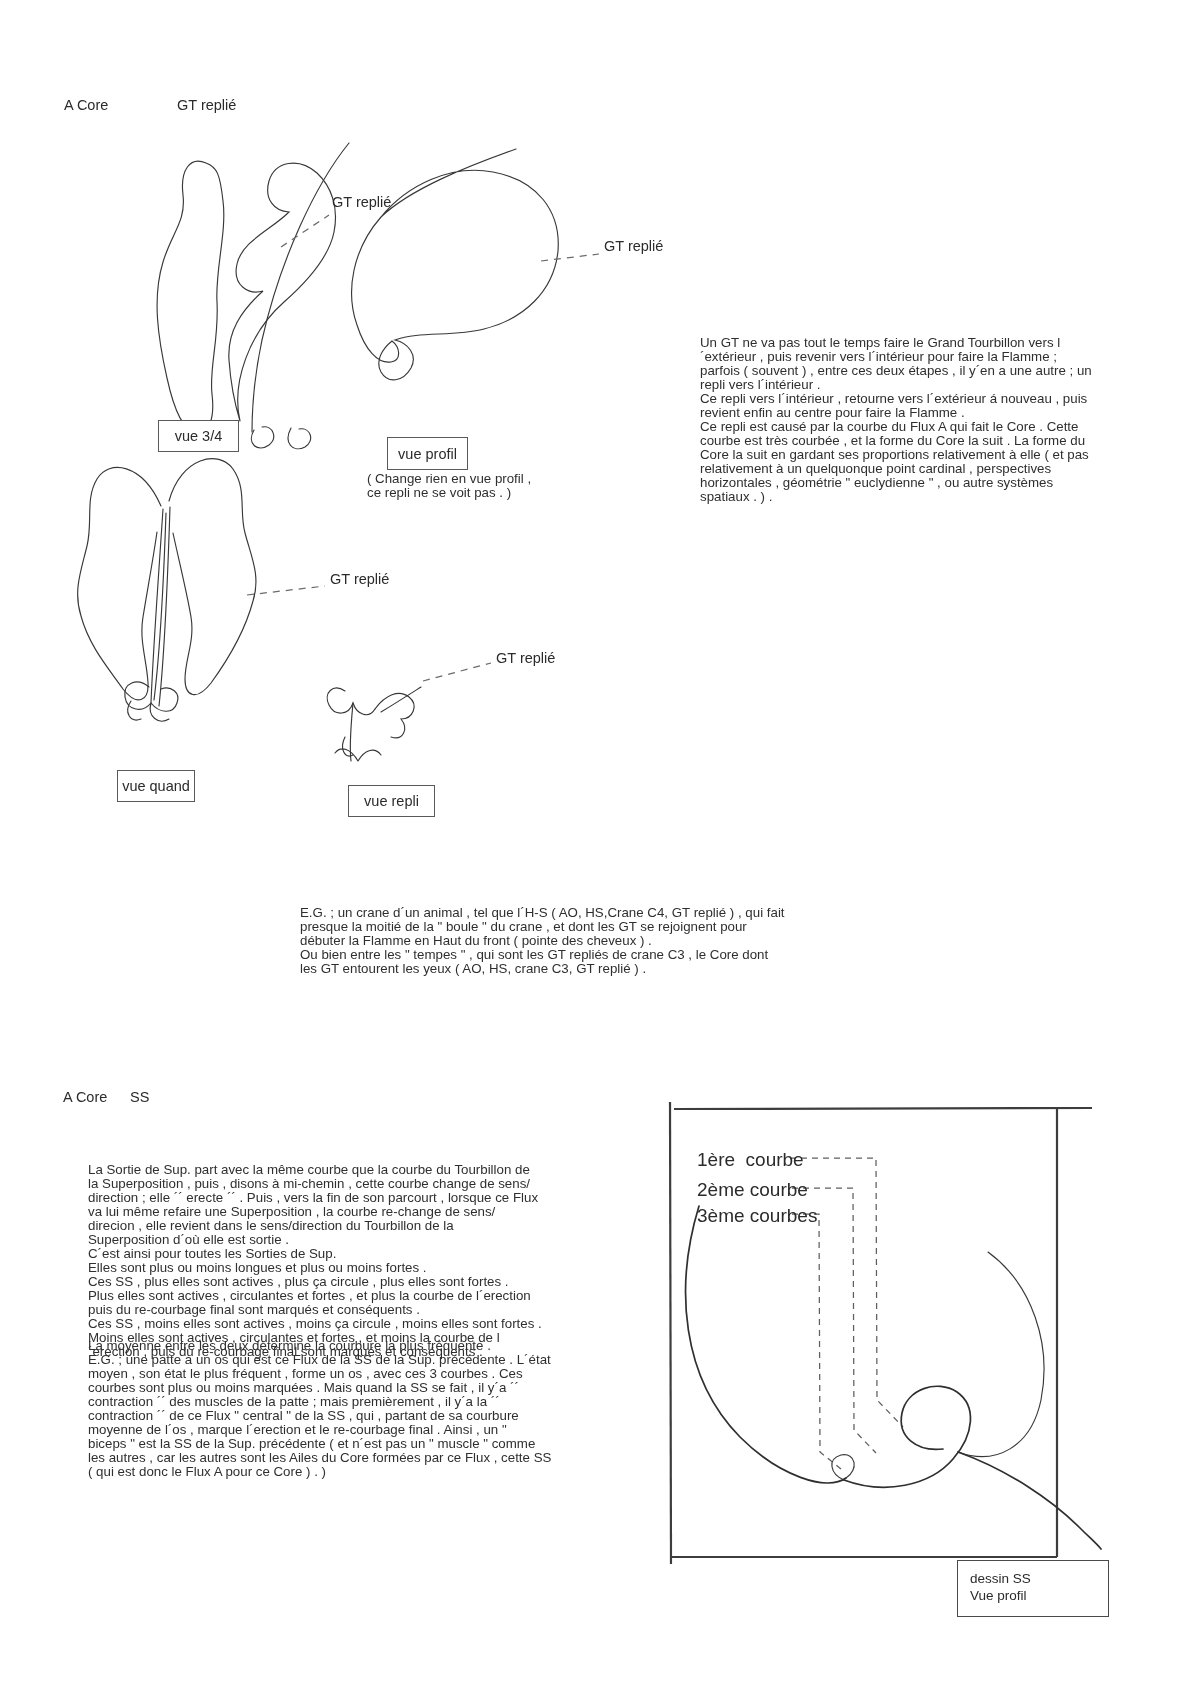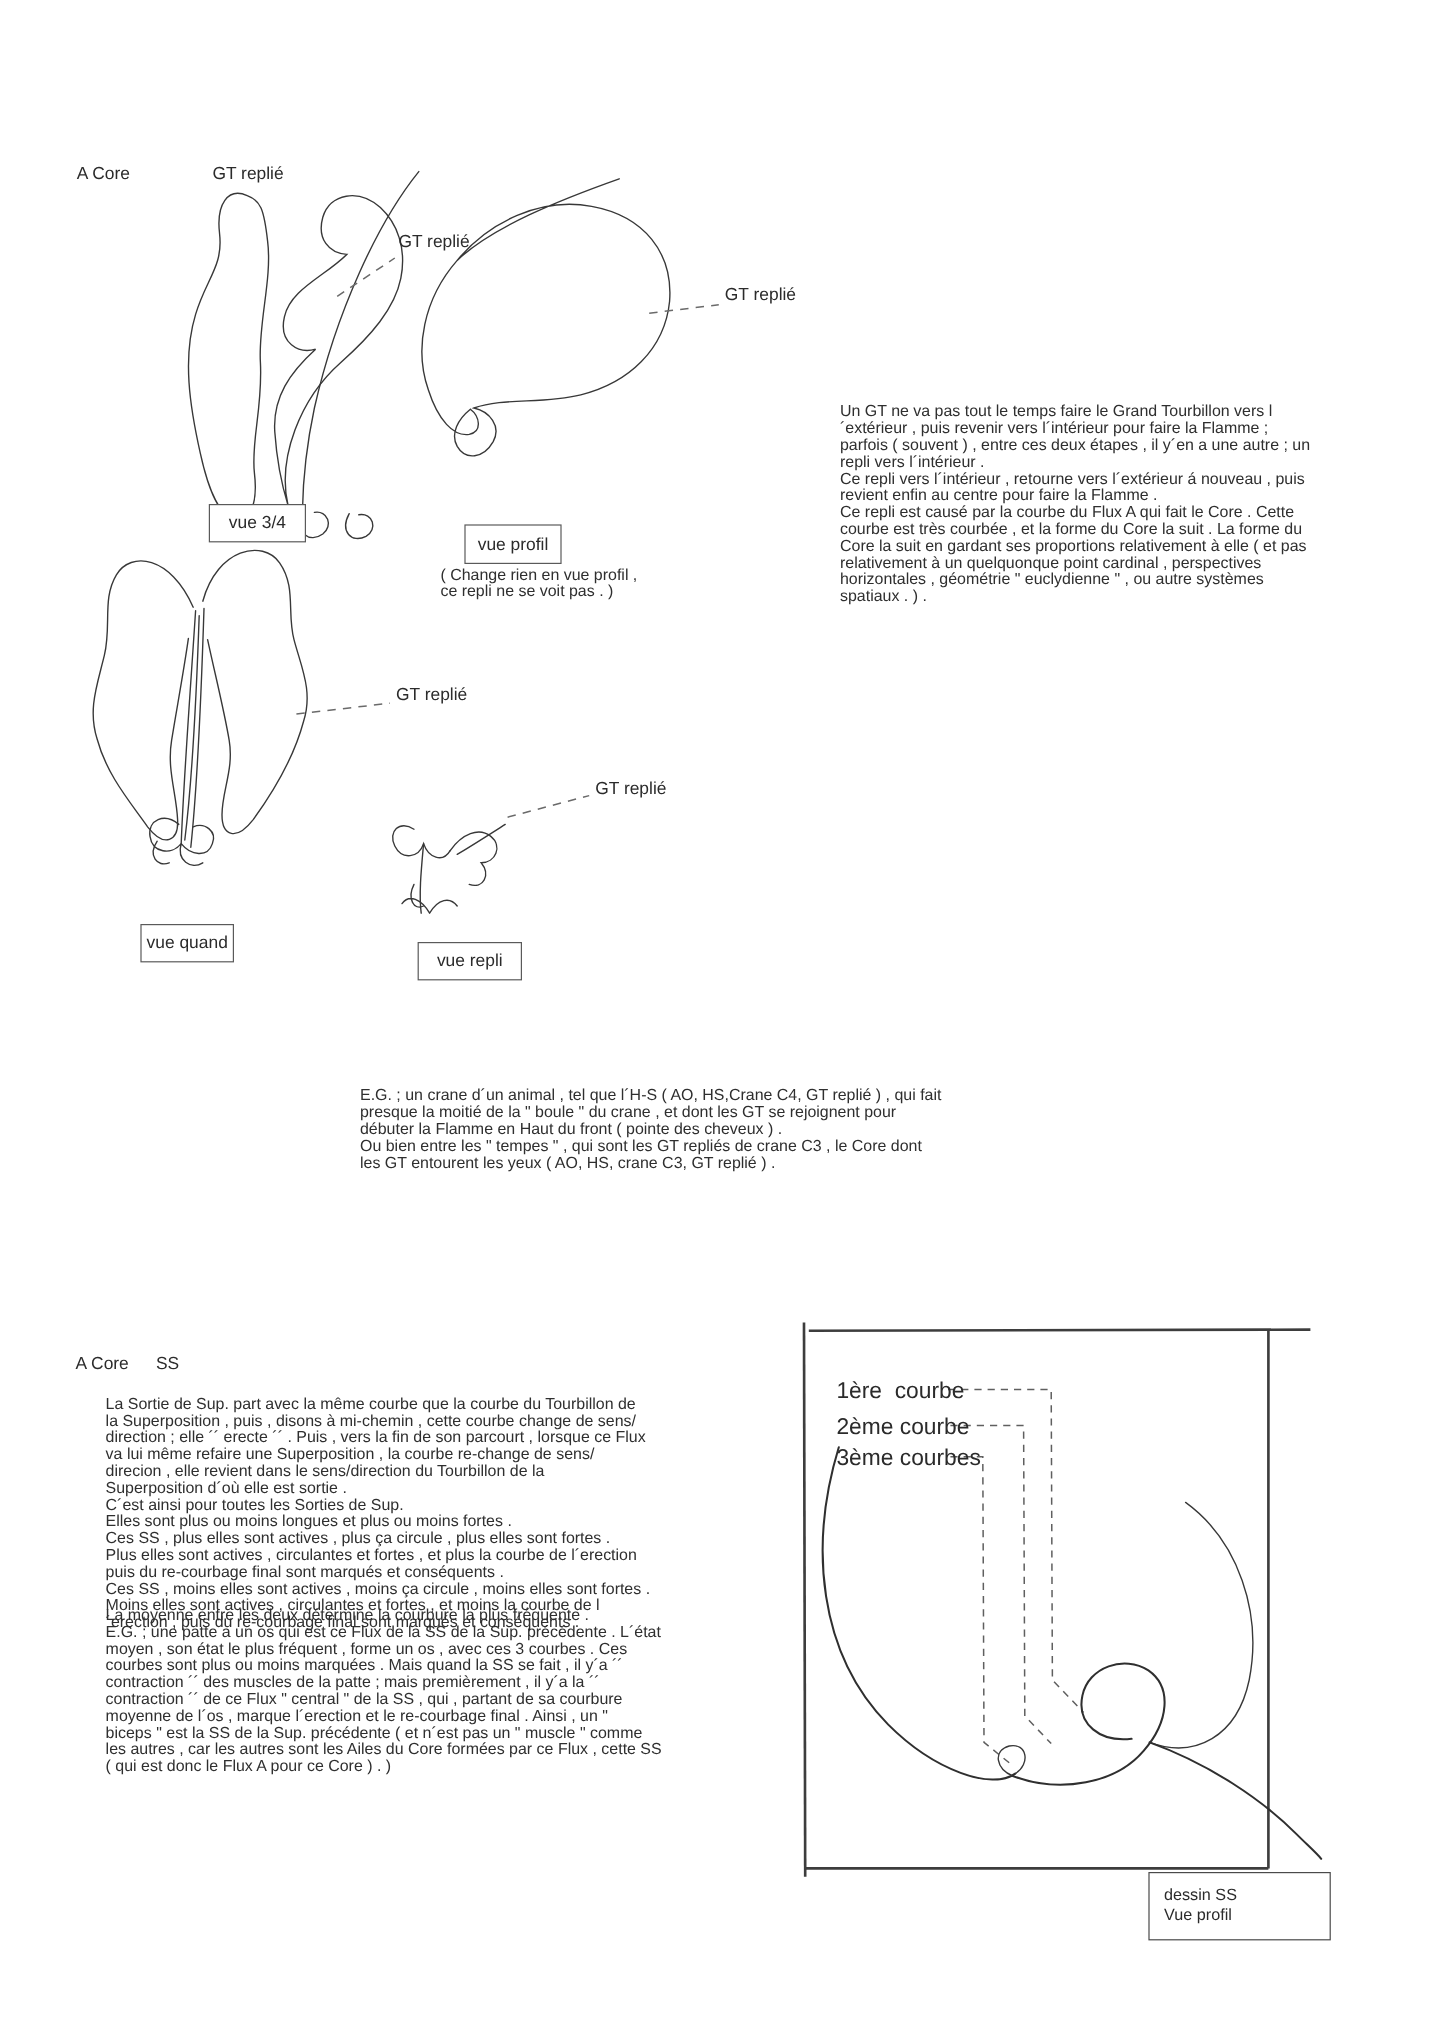--- a/index.html
+++ b/index.html
@@ -5,21 +5,21 @@
   html,body{margin:0;padding:0;background:#e9e9e9;}
   .page{
     position:relative;width:1200px;height:1697px;background:#ffffff;
     margin:0 auto;overflow:hidden;
     font-family:"Liberation Sans","DejaVu Sans",sans-serif;
     color:#2e2e2e;
   }
   .abs{position:absolute;}
   .txt{font-size:13.3px;line-height:14px;white-space:pre-line;color:#2f2f2f;}
   .lbl{font-size:14.5px;color:#2b2b2b;white-space:nowrap;}
-  .hdr{font-size:14.5px;color:#2b2b2b;white-space:nowrap;margin-top:40px;}
+  .hdr{font-size:14.5px;color:#2b2b2b;white-space:nowrap;}
   .viewbox{
     border:1.6px solid #5a5a5a;background:#fff;
     display:flex;align-items:center;justify-content:center;
     font-size:14.5px;color:#2b2b2b;white-space:nowrap;
   }
   .caption-box{
     border:1.6px solid #4a4a4a;background:#fff;
     font-size:13.5px;line-height:17px;color:#2b2b2b;
     padding:9px 0 0 12px;white-space:pre-line;
   }
@@ -92,21 +92,21 @@
   </svg>
 
   <div class="abs hdr" style="left:64px;top:97px;">A  Core</div>
   <div class="abs hdr" style="left:177px;top:97px;">GT replié</div>
 
   <div class="abs lbl" style="left:332px;top:194px;">GT replié</div>
   <div class="abs lbl" style="left:604px;top:238px;">GT replié</div>
   <div class="abs lbl" style="left:330px;top:571px;">GT replié</div>
   <div class="abs lbl" style="left:496px;top:650px;">GT replié</div>
 
-  <div class="abs viewbox" style="left:174px;top:420px;width:79px;height:30px;">vue 3/4</div>
+  <div class="abs viewbox" style="left:158px;top:420px;width:79px;height:30px;">vue 3/4</div>
   <div class="abs viewbox" style="left:387px;top:437px;width:79px;height:31px;">vue profil</div>
   <div class="abs viewbox" style="left:117px;top:770px;width:76px;height:30px;">vue quand</div>
   <div class="abs viewbox" style="left:348px;top:785px;width:85px;height:30px;">vue repli</div>
 
   <div class="abs txt" style="left:367px;top:472px;">( Change rien en vue profil ,
 ce repli ne se voit pas . )</div>
 
   <div class="abs txt" style="left:700px;top:336px;">Un GT ne va pas tout le temps faire le Grand Tourbillon vers l
 ´extérieur , puis revenir vers l´intérieur pour faire la Flamme ;
 parfois ( souvent ) , entre ces deux étapes , il y´en a une autre ; un

